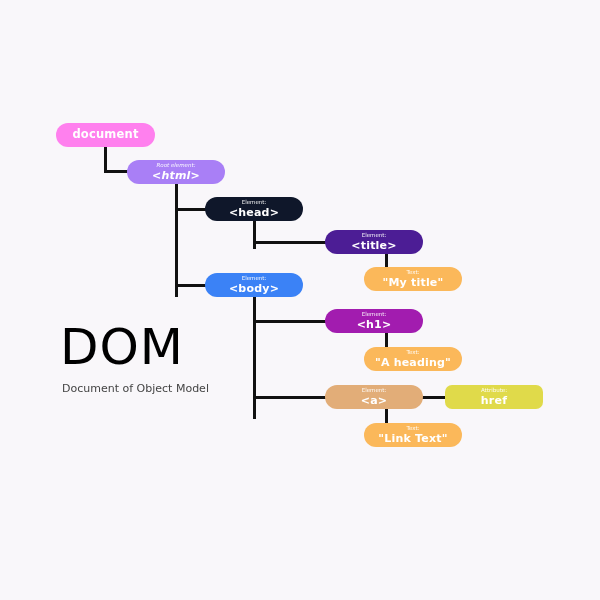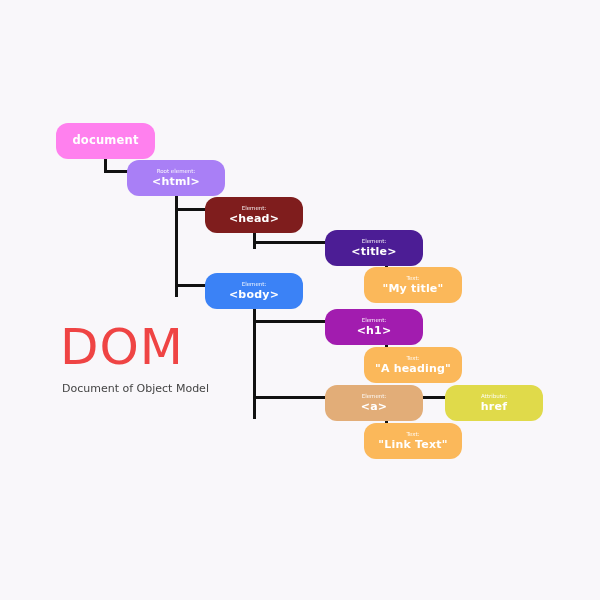--- a/index.html
+++ b/index.html
@@ -5,30 +5,30 @@
     html, body { margin: 0; padding: 0; }
     body {
       width: 600px; height: 600px; position: relative; overflow: hidden;
       background: #f9f7fa;
       font-family: "DejaVu Sans", sans-serif;
     }
     .line { position: absolute; background: #111; }
     .v { width: 3px; }
     .h { height: 3px; }
     .node {
-      position: absolute; width: 98px; height: 36px; border-radius: 12px;
+      position: absolute; width: 98px; height: 24px; border-radius: 12px;
       color: #fff; text-align: left; display: flex; flex-direction: column;
       justify-content: center; align-items: center; line-height: 1;
     }
     .node .lbl { font-size: 5.5px; opacity: 0.95; margin-bottom: 2px; }
     .node .val { font-size: 11px; font-weight: bold; letter-spacing: 0.2px; }
     .node.single .val { font-size: 11.5px; }
     #dom-title {
       position: absolute; left: 60px; top: 318px; font-size: 50px;
-      color: #ef4444; font-family: "DejaVu Sans", sans-serif; letter-spacing: 1px;
+      color: #000000; font-family: "DejaVu Sans", sans-serif; letter-spacing: 1px;
     }
     #dom-sub {
       position: absolute; left: 62px; top: 382px; font-size: 11px; color: #444;
       font-family: "DejaVu Sans", sans-serif;
     }
   </style>
 </head>
 <body>
 
 <div class="line v" style="left:104px;top:146px;height:26px;"></div>
@@ -46,26 +46,26 @@
 <div class="line h" style="left:253px;top:320px;width:73px;"></div>
 <div class="line v" style="left:385px;top:332px;height:16px;"></div>
 <div class="line h" style="left:253px;top:396px;width:73px;"></div>
 <div class="line h" style="left:422px;top:396px;width:24px;"></div>
 <div class="line v" style="left:385px;top:408px;height:16px;"></div>
 
 <div class="node single" style="left:56px;top:123px;width:99px;background:#ff80ee;">
   <span class="val">document</span>
 </div>
 
-<div class="node" style="left:127px;top:160px;background:#a97ff6;">
+<div class="node" style="left:127px;top:160px;background:#a97ff6;font-style:italic;">
   <span class="lbl">Root element:</span>
   <span class="val">&lt;html&gt;</span>
 </div>
 
-<div class="node" style="left:205px;top:197px;background:#7f1d1d;">
+<div class="node" style="left:205px;top:197px;background:#0f172a;">
   <span class="lbl">Element:</span>
   <span class="val">&lt;head&gt;</span>
 </div>
 
 <div class="node" style="left:325px;top:230px;background:#4c1d95;">
   <span class="lbl">Element:</span>
   <span class="val">&lt;title&gt;</span>
 </div>
 
 <div class="node" style="left:364px;top:267px;background:#fbb85a;">
@@ -86,21 +86,21 @@
 <div class="node" style="left:364px;top:347px;background:#fbb85a;">
   <span class="lbl">Text:</span>
   <span class="val">"A heading"</span>
 </div>
 
 <div class="node" style="left:325px;top:385px;background:#e2ad78;">
   <span class="lbl">Element:</span>
   <span class="val">&lt;a&gt;</span>
 </div>
 
-<div class="node" style="left:445px;top:385px;background:#e0da4a;">
+<div class="node" style="left:445px;top:385px;background:#e0da4a;border-radius:7px;">
   <span class="lbl">Attribute:</span>
   <span class="val">href</span>
 </div>
 
 <div class="node" style="left:364px;top:423px;background:#fbb85a;">
   <span class="lbl">Text:</span>
   <span class="val">"Link Text"</span>
 </div>
 
 <div id="dom-title">DOM</div>

